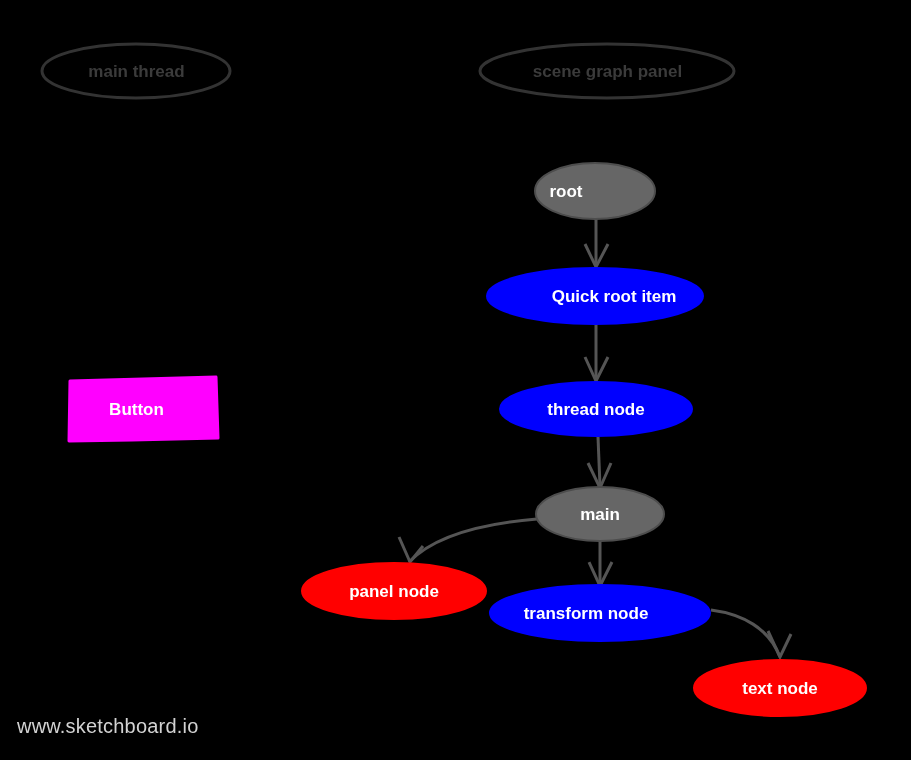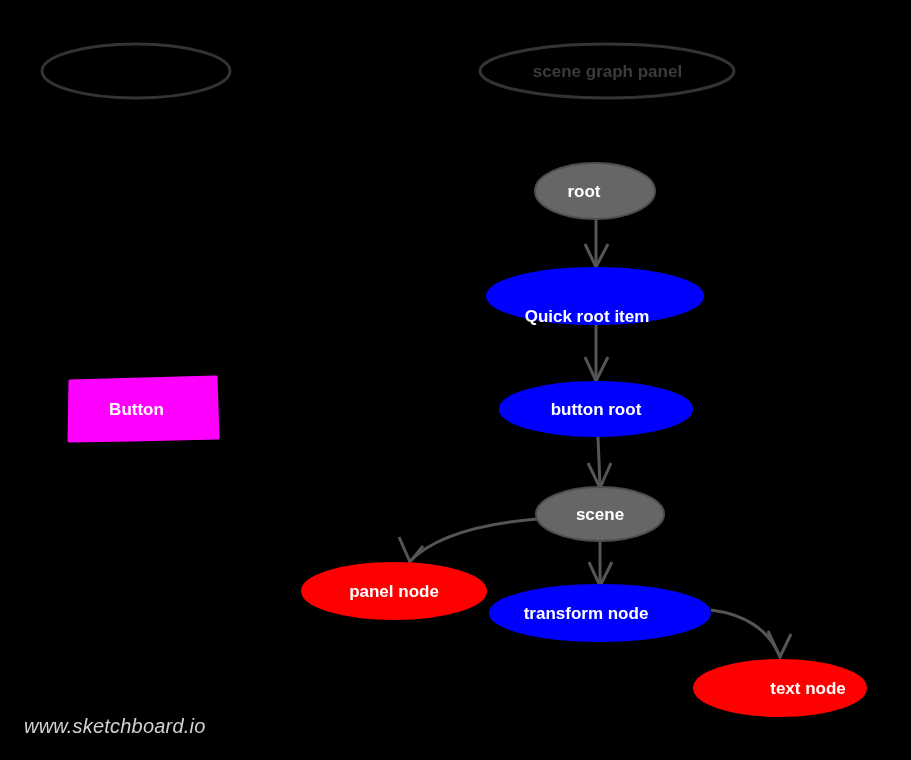--- a/index.html
+++ b/index.html
@@ -37,27 +37,26 @@
     color: #ffffff;
     font-size: 17px;
   }
   .lbl-thread {
     color: #3b3b3b;
     font-size: 17px;
     font-weight: bold;
   }
   .watermark {
     position: absolute;
-    left: 24px;
+    left: 17px;
     top: 715px;
     color: #d2d2d2;
     font-family: "Liberation Sans", sans-serif;
     font-size: 20px;
     letter-spacing: 0.2px;
-    font-style: italic;
   }
 </style>
 </head>
 <body>
 
 <div id="canvas">
 
   <svg id="svg-layer" viewBox="0 0 911 760" xmlns="http://www.w3.org/2000/svg">
 
     <ellipse cx="136" cy="71" rx="94" ry="27" fill="none" stroke="#333333" stroke-width="3"></ellipse>
@@ -106,34 +105,35 @@
 
     <ellipse cx="394" cy="591" rx="92" ry="28" fill="#ff0000" stroke="#ff0000" stroke-width="2"></ellipse>
 
     <ellipse cx="600" cy="613" rx="110" ry="28" fill="#0000ff" stroke="#0000ff" stroke-width="2"></ellipse>
 
     <ellipse cx="780" cy="688" rx="86" ry="28" fill="#ff0000" stroke="#ff0000" stroke-width="2"></ellipse>
 
     <path d="M 70 381 L 216 377 L 218 438 L 132 440 L 69 441 Z" fill="#ff00ff" stroke="#ff00ff" stroke-width="3" stroke-linejoin="round"></path>
   </svg>
 
+  <div class="node-label lbl-thread" style="left:42px; top:58px; width:189px; height:27px;">main thread</div>
 
   <div class="node-label lbl-thread" style="left:480px; top:58px; width:255px; height:27px;">scene graph panel</div>
 
-  <div class="node-label lbl-white" style="left:524px; top:178px; width:120px; height:27px;">root</div>
+  <div class="node-label lbl-white" style="left:506px; top:178px; width:120px; height:27px;">root</div>
 
-  <div class="node-label lbl-white" style="left:460px; top:283px; width:254px; height:27px;margin-top:20px;">Quick root item</div>
+  <div class="node-label lbl-white" style="left:487px; top:283px; width:254px; height:27px;">Quick root item</div>
 
-  <div class="node-label lbl-white" style="left:500px; top:396px; width:192px; height:27px;">button root</div>
+  <div class="node-label lbl-white" style="left:500px; top:396px; width:192px; height:27px;">thread node</div>
 
-  <div class="node-label lbl-white" style="left:536px; top:501px; width:128px; height:27px;">scene</div>
+  <div class="node-label lbl-white" style="left:536px; top:501px; width:128px; height:27px;">main</div>
 
   <div class="node-label lbl-white" style="left:302px; top:578px; width:184px; height:27px;">panel node</div>
 
   <div class="node-label lbl-white" style="left:490px; top:600px; width:192px; height:27px;">transform node</div>
 
-  <div class="node-label lbl-white" style="left:694px; top:675px; width:172px; height:27px;padding-left:28px;">text node</div>
+  <div class="node-label lbl-white" style="left:694px; top:675px; width:172px; height:27px;">text node</div>
 
   <div class="node-label lbl-white" style="left:69px; top:396px; width:135px; height:27px;">Button</div>
 
   <div class="watermark">www.sketchboard.io</div>
 
 </div>
 
 </body></html>

